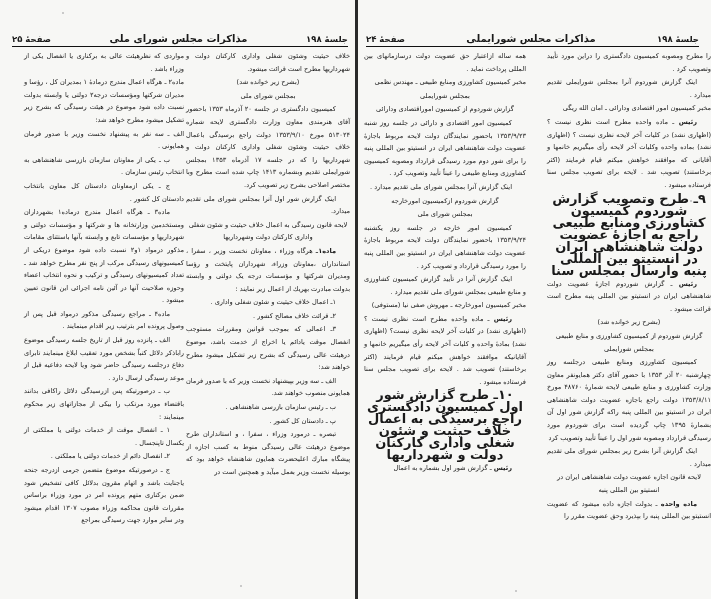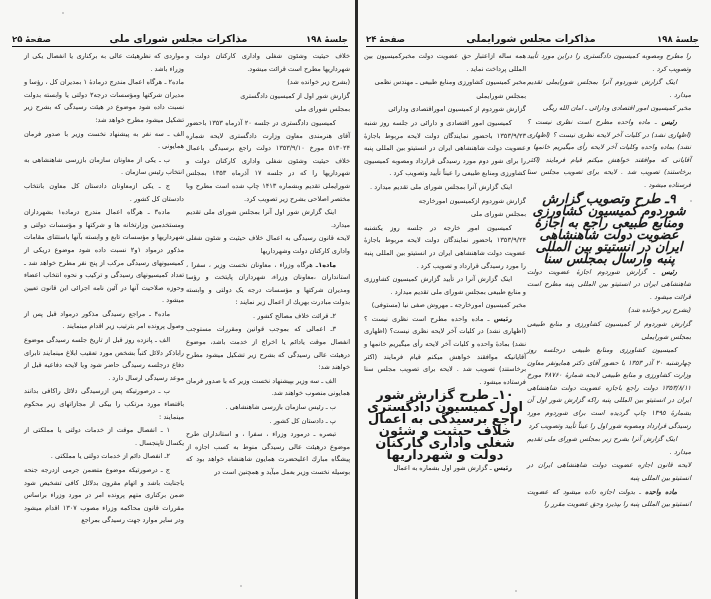--- a/index.html
+++ b/index.html
@@ -11,49 +11,49 @@
   .page.right{left:358px;width:353px;}
   .gutter{position:absolute;left:355px;top:0;width:3px;height:599px;background:#2a2a2a;}
   .header{position:absolute;top:28px;height:16px;direction:rtl;display:flex;justify-content:space-between;align-items:flex-end;
           font-size:8.5px;font-weight:bold;border-bottom:1.6px solid #111;padding-bottom:2px;}
   .page.left .header{left:12px;right:8px;}
   .page.right .header{left:8px;right:12px;}
   .header .mid{font-size:10px;}
   .col{position:absolute;top:50px;direction:rtl;text-align:justify;font-size:6.6px;line-height:12.6px;}
   .page.left .col.c1{right:6px;width:164px;}
   .page.left .col.c2{left:24px;width:160px;}
-  .page.right .col.c1{right:20px;width:164px;font-style:italic;}
+  .page.right .col.c1{right:0;width:164px;}
   .page.right .col.c2{left:6px;width:162px;}
   .col p{margin:0 0 1px 0;}
-  .center{}
+  .center{text-align:center;}
   .indent{text-indent:14px;}
   .bold{font-weight:bold;}
   .heading{font-weight:bold;font-size:13px;line-height:12px;text-align:center;margin:5px 0 5px 0;}
   .speck{position:absolute;width:2px;height:2px;background:#bbb;border-radius:1px;}
 </style>
 </head>
 <body>
 
 <div class="spread">
 
   <div class="page left">
     <div class="header">
       <span>جلسهٔ ۱۹۸</span>
       <span class="mid">مذاکرات مجلس شورای ملی</span>
       <span>صفحهٔ ۲۵</span>
     </div>
     <div class="col c1">
         <p class="">خلاف حیثیت وشئون شغلی واداری کارکنان دولت و شهرداریها مطرح است قرائت میشود.</p>
         <p class="center">(بشرح زیر خوانده شد)</p>
-        <p class="center">گزارش شور اول از کمیسیون دادگستری</p>
         <p class="center">بمجلس شورای ملی</p>
         <p class="indent">کمیسیون دادگستری در جلسه ۲۰ آذرماه ۱۳۵۳ باحضور آقای هنرمندی معاون وزارت دادگستری لایحه شماره ۵۱۳۰۲۴ مورخ ۱۳۵۳/۹/۱۰ دولت راجع برسیدگی باعمال خلاف حیثیت وشئون شغلی واداری کارکنان دولت و شهرداریها را که در جلسه ۱۷ آذرماه ۱۳۵۳ بمجلس شورایملی تقدیم وبشماره ۱۴۱۳ چاپ شده است مطرح وبا مختصر اصلاحی بشرح زیر تصویب کرد.</p>
         <p class="indent">اینک گزارش شور اول آنرا بمجلس شورای ملی تقدیم میدارد.</p>
         <p class="center">لایحه قانون رسیدگی به اعمال خلاف حیثیت و شئون شغلی واداری کارکنان دولت وشهرداریها</p>
         <p class="indent"><span class="bold">ماده۱ـ</span><span> هرگاه وزراء ، معاونان نخست وزیر ، سفرا ، استانداران ،معاونان وزراء، شهرداران پایتخت و رؤسا ومدیران شرکتها و مؤسسات درجه یک دولتی و وابسته بدولت مبادرت بهریك از اعمال زیر نمایند :</span></p>
+        <p class="indent">۱ـ اعمال خلاف حیثیت و شئون شغلی واداری .</p>
         <p class="indent">۲ـ قرائت خلاف مصالح کشور .</p>
         <p class="indent">۳ـ اعمالی که بموجب قوانین ومقررات مستوجب انفصال موقت یادائم یا اخراج از خدمت باشد، موضوع درهیئت عالی رسیدگی که بشرح زیر تشکیل میشود مطرح خواهند شد:</p>
         <p class="indent">الف ـ سه وزیر بپیشنهاد نخست وزیر که با صدور فرمان همایونی منصوب خواهند شد.</p>
         <p class="indent">ب ـ رئیس سازمان بازرسی شاهنشاهی .</p>
         <p class="indent">پ ـ دادستان کل کشور .</p>
         <p class="indent">تبصره ـ درمورد وزراء ، سفرا ، و استانداران طرح موضوع درهیئت عالی رسیدگی منوط به کسب اجازه از پیشگاه مبارك اعلیحضرت همایون شاهنشاه خواهد بود که بوسیله نخست وزیر بعمل میآید و همچنین است در</p>
       </div>
     <div class="col c2">
         <p class="">مواردی که نظرهیئت عالی به برکناری یا انفصال یکی از وزراء باشد .</p>
         <p class="">ماده۲ ـ هرگاه اعمال مندرج درمادهٔ ۱ بمدیران کل ، رؤسا و مدیران شرکتها ومؤسسات درجه۲ دولتی یا وابسته بدولت نسبت داده شود موضوع در هیئت رسیدگی که بشرح زیر تشکیل میشود مطرح خواهد شد:</p>
@@ -86,21 +86,21 @@
         <p class="heading">۹ـ طرح وتصویب گزارش شوردوم کمیسیون کشاورزی ومنابع طبیعی راجع به اجازهٔ عضویت دولت شاهنشاهی ایران در انستیتو بین المللی پنبه وارسال بمجلس سنا</p>
         <p class="indent"><span class="bold">رئیس</span><span> ـ گزارش شوردوم اجازهٔ عضویت دولت شاهنشاهی ایران در انستیتو بین المللی پنبه مطرح است قرائت میشود .</span></p>
         <p class="center">(بشرح زیر خوانده شد)</p>
         <p class="center">گزارش شوردوم از کمیسیون کشاورزی و منابع طبیعی بمجلس شورایملی</p>
         <p class="indent">کمیسیون کشاورزی ومنابع طبیعی درجلسه روز چهارشنبه ۲۰ آذر ۱۳۵۳ با حضور آقای دکتر همایونفر معاون وزارت کشاورزی و منابع طبیعی لایحه شمارهٔ ۴۸۷۶۰ مورخ ۱۳۵۳/۸/۱۱ دولت راجع باجازه عضویت دولت شاهنشاهی ایران در انستیتو بین المللی پنبه راکه گزارش شور اول آن بشمارهٔ ۱۳۹۵ چاپ گردیده است برای شوردوم مورد رسیدگی قرارداد ومصوبه شور اول را عیناً تأیید وتصویب کرد</p>
         <p class="indent">اینک گزارش آنرا بشرح زیر بمجلس شورای ملی تقدیم میدارد .</p>
         <p class="center">لایحه قانون اجازه عضویت دولت شاهنشاهی ایران در انستیتو بین المللی پنبه</p>
         <p class="indent"><span class="bold">ماده واحده</span><span> ـ بدولت اجازه داده میشود که عضویت انستیتو بین المللی پنبه را بپذیرد وحق عضویت مقرر را</span></p>
       </div>
     <div class="col c2">
-        <p class="">همه ساله ازاعتبار حق عضویت دولت مخبرکمیسیون بین المللی پرداخت نماید .</p>
+        <p class="">همه ساله ازاعتبار حق عضویت دولت درسازمانهای بین المللی پرداخت نماید .</p>
         <p class="">مخبر کمیسیون کشاورزی ومنابع طبیعی ـ مهندس نظمی</p>
         <p class="center">بمجلس شورایملی</p>
         <p class="center">گزارش شوردوم از کمیسیون اموراقتصادی ودارائی</p>
         <p class="indent">کمیسیون امور اقتصادی و دارائی در جلسه روز شنبه ۱۳۵۳/۹/۲۳ باحضور نمایندگان دولت لایحه مربوط باجازهٔ عضویت دولت شاهنشاهی ایران در انستیتو بین المللی پنبه را برای شور دوم مورد رسیدگی قرارداد ومصوبه کمیسیون کشاورزی ومنابع طبیعی را عیناً تأیید وتصویب کرد .</p>
         <p class="indent">اینک گزارش آنرا بمجلس شورای ملی تقدیم میدارد .</p>
         <p class="center">گزارش شوردوم ازکمیسیون امورخارجه</p>
         <p class="center">بمجلس شورای ملی</p>
         <p class="indent">کمیسیون امور خارجه در جلسه روز یکشنبه ۱۳۵۳/۹/۲۴ باحضور نمایندگان دولت لایحه مربوط باجازهٔ عضویت دولت شاهنشاهی ایران در انستیتو بین المللی پنبه را مورد رسیدگی قرارداد و تصویب کرد .</p>
         <p class="indent">اینک گزارش آنرا در تأیید گزارش کمیسیون کشاورزی و منابع طبیعی بمجلس شورای ملی تقدیم میدارد .</p>
         <p class="">مخبر کمیسیون امورخارجه ـ مهروش صفی نیا (مستوفی)</p>

